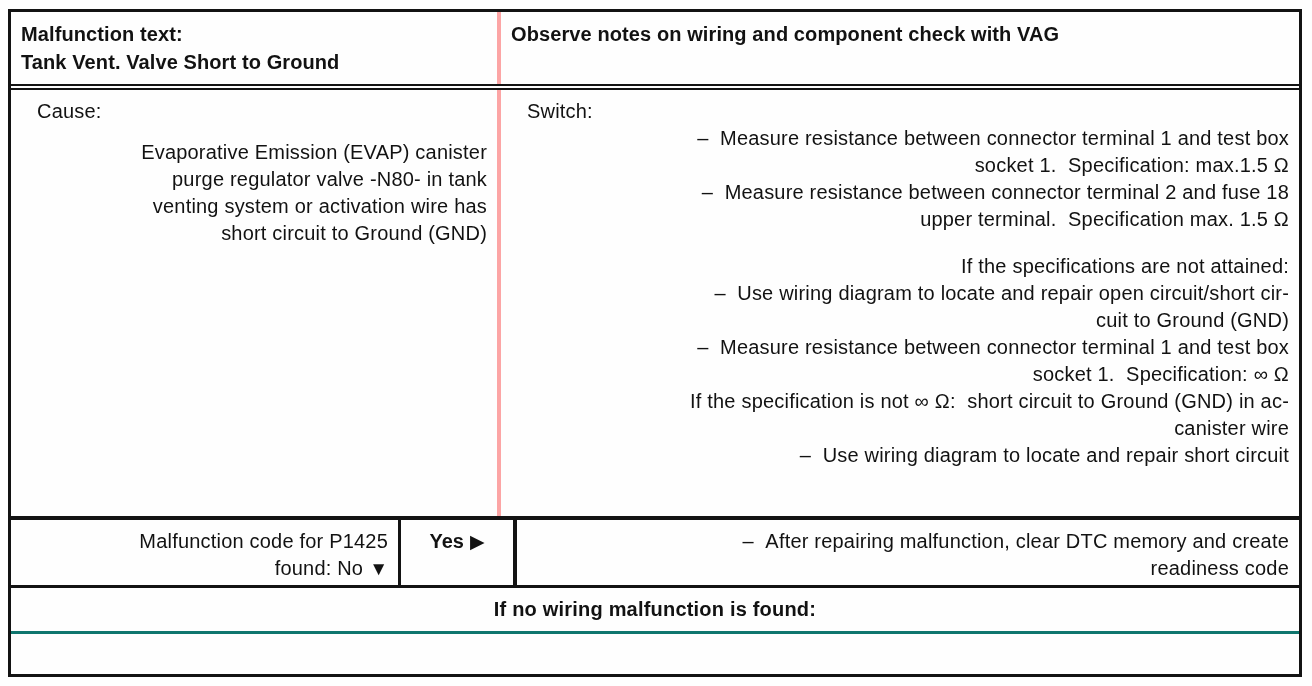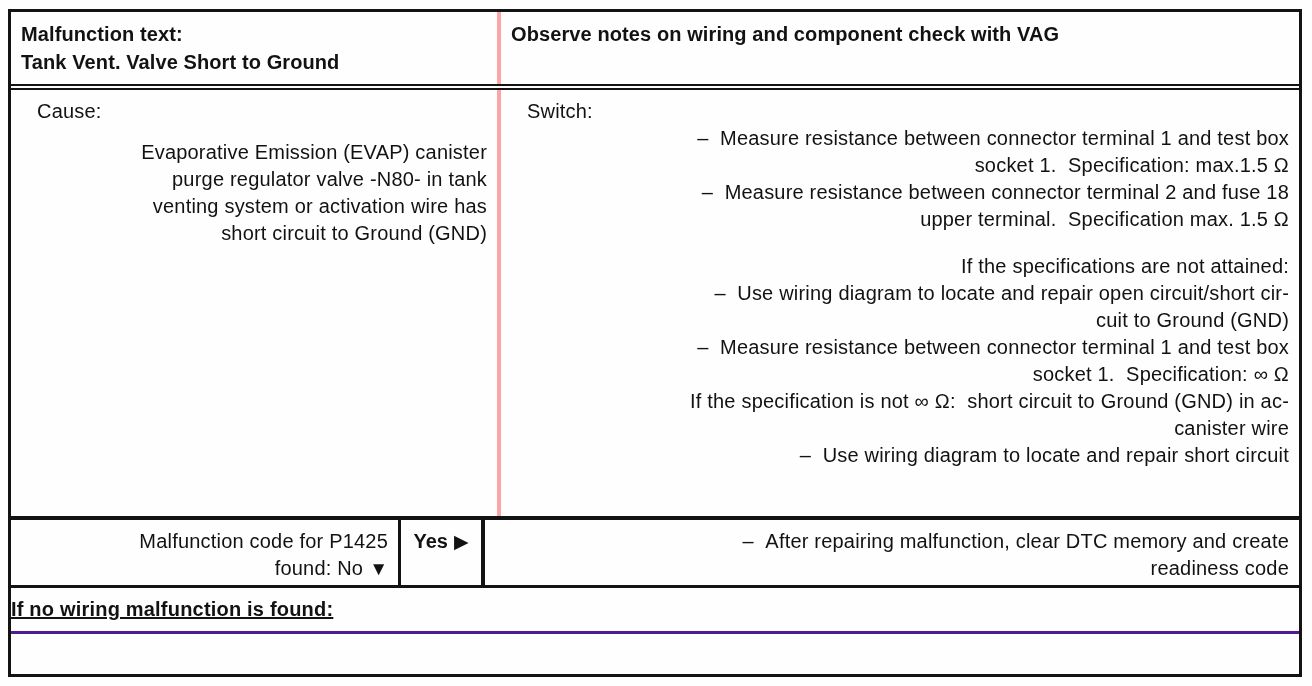--- a/index.html
+++ b/index.html
@@ -15,27 +15,27 @@
     position:absolute;left:8px;top:9px;
     width:1288px;height:662px;
     border:3px solid #131313;
     display:flex;flex-direction:column;
     background:#fefefe;
   }
   .row{display:flex;flex-direction:row;box-sizing:content-box;}
   .row1{height:72px;border-bottom:6px double #131313;}
   .row2{height:426px;border-bottom:4px solid #131313;}
   .row3{height:65px;border-bottom:3px solid #131313;}
-  .row4{height:43px;border-bottom:3px solid #4c1d95;display:flex;align-items:center;text-decoration:underline;}
+  .row4{height:43px;border-bottom:3px solid #0f766e;display:flex;align-items:center;justify-content:center;}
   .row5{flex:1 1 auto;}
   .cell{box-sizing:border-box;padding:8px 10px;overflow:hidden;}
   .cell-left{width:490px;border-right:4px solid #fca5a5;}
   .cell-right{flex:1 1 auto;}
   .c1{width:390px;border-right:3px solid #131313;}
-  .c2{width:84px;border-right:4px solid #131313;display:flex;justify-content:center;align-items:flex-start;padding-top:8px;}
+  .c2{width:116px;border-right:4px solid #131313;display:flex;justify-content:center;align-items:flex-start;padding-top:8px;}
   .line{white-space:nowrap;line-height:27px;font-size:20px;letter-spacing:0.2px;text-align:right;}
   .hline{white-space:nowrap;line-height:28px;font-size:20px;letter-spacing:0.1px;font-weight:bold;}
   .label-line{line-height:27px;font-size:20px;letter-spacing:0.2px;margin-left:16px;}
   .cont{padding-left:24px;}
   .gap{margin-top:20px;}
   .block-gap{margin-top:21px;}
   .cause-gap{margin-top:14px;}
   .arrow{font-size:19px;margin-left:6px;letter-spacing:0;}
   .yes-wrap{font-size:20px;font-weight:bold;line-height:27px;white-space:nowrap;}
   .footer-text{font-size:20px;font-weight:bold;letter-spacing:0.2px;}

